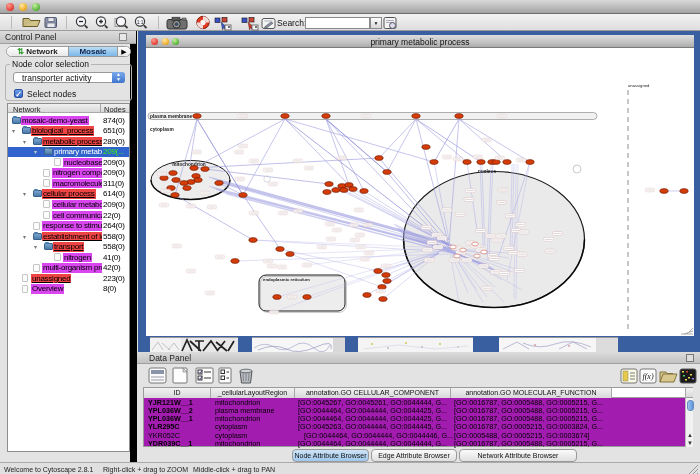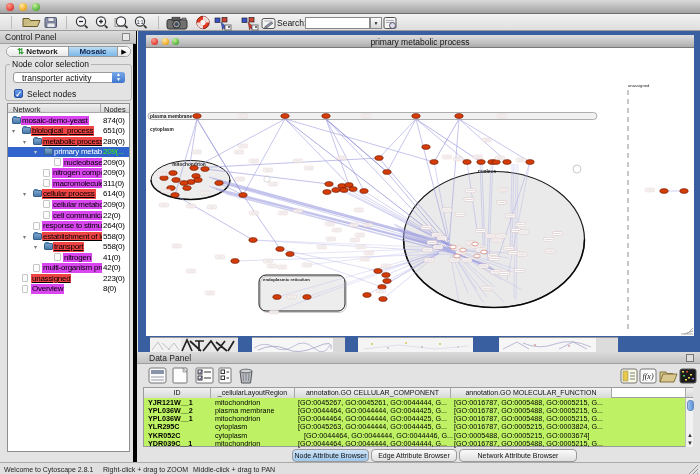--- a/index.html
+++ b/index.html
@@ -5,21 +5,21 @@
 body{position:relative;background:#e4e4e4;}
 .abs{position:absolute;}
 
 #titlebar{left:0;top:0;width:700px;height:14px;background:linear-gradient(#d9d9d9,#b9b9b9 60%,#a2a2a2);border-bottom:1px solid #6e6e6e;}
 #titlebar .tl{top:3px;width:8px;height:8px;border-radius:50%;}
 #title-text{left:0;width:700px;text-align:center;top:2px;font-size:9px;color:#1c1c1c;}
 
 #toolbar{left:0;top:14px;width:700px;height:17px;background:linear-gradient(#f2f2f2,#dedede);border-bottom:1px solid #9c9c9c;}
 .tsep{top:2px;width:1px;height:13px;background:#bbb;}
 
-#cpanel{left:0;top:31px;width:137px;height:431px;background:#e3e3e3;border-right:4px solid #000000;}
+#cpanel{left:0;top:31px;width:137px;height:431px;background:#e3e3e3;border-right:7px solid #000000;}
 #cpanel-hdr{left:0;top:0;width:136px;height:13px;background:linear-gradient(#dcdcdc,#c2c2c2);border-bottom:1px solid #9f9f9f;font-size:8.5px;color:#1d1d1d;line-height:13px;padding-left:5px;}
 #tabbar{left:6px;top:15px;width:125px;height:11px;background:#fff;border:1px solid #9a9a9a;border-radius:6px;overflow:hidden;display:flex;}
 #tab-net{width:61px;height:100%;font-size:8px;font-weight:bold;color:#222;text-align:center;line-height:10px;background:linear-gradient(#fff,#e8e8e8);}
 #tab-mos{width:50px;height:100%;font-size:8px;font-weight:bold;color:#10254f;text-align:center;line-height:10px;background:linear-gradient(#badcf5,#7cb8e8);border-left:1px solid #9a9a9a;border-right:1px solid #9a9a9a;}
 #tab-arr{flex:1;font-size:7px;color:#000;text-align:center;line-height:10px;background:linear-gradient(#fff,#e8e8e8);}
 #groupbox{left:5px;top:33px;width:127px;height:37px;border:1px solid #b4b4b4;border-radius:3px;}
 #groupbox-lbl{left:10px;top:28px;font-size:8.5px;color:#111;background:#e3e3e3;padding:0 2px;}
 #combo{left:13px;top:41px;width:112px;height:11px;background:#fff;border:1px solid #9a9a9a;border-radius:3px;font-size:8.5px;color:#111;line-height:10px;padding-left:8px;}
 #combo-step{right:-1px;top:-1px;width:13px;height:11px;background:linear-gradient(#7aa8e8,#3e75d0);border-radius:0 3px 3px 0;color:#fff;font-size:5px;line-height:5px;text-align:center;}
 #checkbox{left:14px;top:58px;width:9px;height:9px;background:linear-gradient(#6ea0e8,#3467c8);border:1px solid #2a50a0;border-radius:2px;color:#fff;font-size:8px;line-height:9px;text-align:center;font-weight:bold;}
@@ -39,21 +39,21 @@
 #desktop{left:138px;top:31px;width:562px;height:321px;background:#3a5fa0;}
 #netwin{left:8px;top:4px;width:548px;height:301px;background:#fff;}
 #net-titlebar{left:0;top:0;width:548px;height:13px;background:linear-gradient(#dedede,#bdbdbd 70%,#ababab);border-bottom:1px solid #7a7a7a;}
 #net-titlebar .tl{top:3px;width:7px;height:7px;border-radius:50%;}
 #net-title-text{left:0;width:548px;text-align:center;top:2px;font-size:8.5px;color:#111;}
 
 #strip{left:0px;top:305px;width:562px;height:16px;overflow:hidden;}
 
 #dpanel{left:137px;top:352px;width:563px;height:110px;background:#e3e3e3;}
 #dpanel-hdr{left:0;top:0;width:563px;height:12px;background:linear-gradient(#dcdcdc,#c2c2c2);border-bottom:1px solid #9f9f9f;font-size:8.5px;color:#1d1d1d;line-height:12px;padding-left:12px;}
-#dtable{left:6px;top:35px;width:550px;height:60px;background:#bef264;border:1px solid #9a9a9a;}
+#dtable{left:6px;top:35px;width:550px;height:60px;background:#a21caf;border:1px solid #9a9a9a;}
 #dtable-hdr{left:0;top:0;width:548px;height:10px;background:#fff;border-bottom:1px solid #9f9f9f;font-size:7px;color:#111;}
 .dhcell{position:absolute;top:0;height:10px;line-height:10px;text-align:center;border-right:1px solid #a8a8a8;overflow:hidden;white-space:nowrap;background:linear-gradient(#f2f2f2,#d8d8d8);}
 .drow{position:absolute;left:0;width:548px;height:8.3px;font-size:7.2px;line-height:8.3px;white-space:nowrap;color:#000;}
 .dcell{position:absolute;top:0;overflow:hidden;height:8.3px;}
 #vscroll{left:541px;top:10px;width:8px;height:49px;background:#f2f2f2;border-left:1px solid #bbb;}
 #vthumb{left:0.5px;top:2px;width:7px;height:11px;background:linear-gradient(90deg,#9ec4ee,#5b93d8);border:1px solid #6a8cc0;border-radius:3px;}
 .varr{left:0;width:8px;height:8px;font-size:6px;text-align:center;color:#333;line-height:8px;}
 
 .btab{position:absolute;top:97px;height:13px;border:1px solid #9a9a9a;background:linear-gradient(#fafafa,#e0e0e0);font-size:7px;color:#111;text-align:center;line-height:12px;border-radius:4px 4px 4px 4px;}
 
@@ -719,21 +719,21 @@
         <span class="dcell" style="left:154px;width:152px;">[GO:0044464, GO:0044444, GO:0044425, G...</span>
         <span class="dcell" style="left:310px;width:157px;">[GO:0016787, GO:0005488, GO:0005215, G...</span>
       </div>
       <div class="drow" style="top:35.4px;">
         <span class="dcell" style="left:4px;width:62px;font-weight:bold;">YLR295C</span>
         <span class="dcell" style="left:71px;width:79px;">cytoplasm</span>
         <span class="dcell" style="left:154px;width:152px;">[GO:0045263, GO:0044444, GO:0044445, G...</span>
         <span class="dcell" style="left:310px;width:157px;">[GO:0016787, GO:0005215, GO:0003824, G...</span>
       </div>
       <div class="drow" style="top:43.7px;">
-        <span class="dcell" style="left:4px;width:62px;font-weight:bold;">YKR052C</span>
+        <span class="dcell" style="left:4px;width:62px;font-weight:normal;">YKR052C</span>
         <span class="dcell" style="left:71px;width:79px;">cytoplasm</span>
         <span class="dcell" style="left:160px;width:152px;">[GO:0044464, GO:0044444, GO:0044446, G...</span>
         <span class="dcell" style="left:310px;width:157px;">[GO:0005488, GO:0005215, GO:0003674]</span>
       </div>
       <div class="drow" style="top:52.0px;">
         <span class="dcell" style="left:4px;width:62px;font-weight:bold;">YDR039C__1</span>
         <span class="dcell" style="left:71px;width:79px;">mitochondrion</span>
         <span class="dcell" style="left:154px;width:152px;">[GO:0044464, GO:0044444, GO:0044444, G...</span>
         <span class="dcell" style="left:310px;width:157px;">[GO:0016787, GO:0005488, GO:0005215, G...</span>
       </div>

